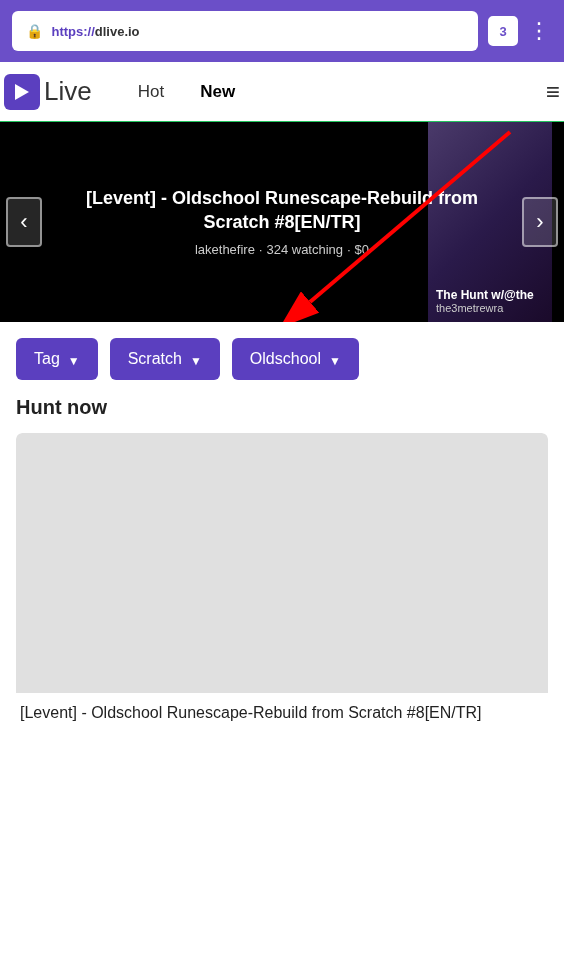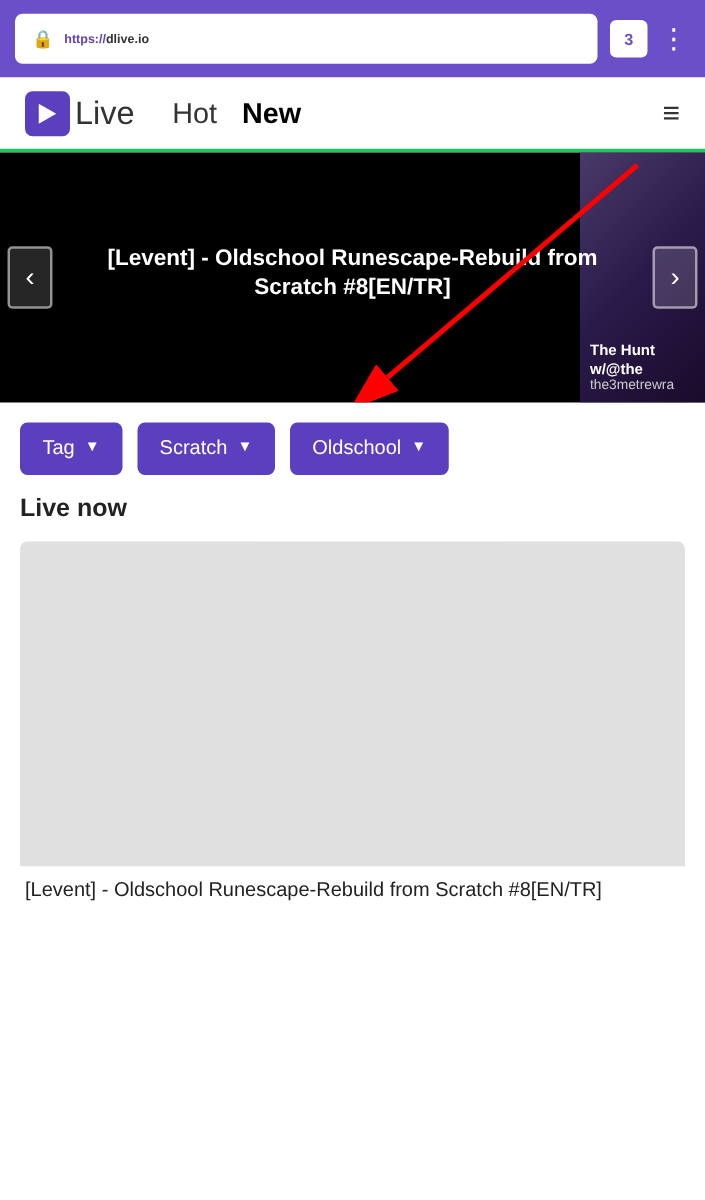--- a/index.html
+++ b/index.html
@@ -23,21 +23,21 @@
       display: flex;
       align-items: center;
       gap: 8px;
       height: 40px;
     }
     .lock-icon {
       color: #888;
       font-size: 14px;
     }
     .address-text {
-      font-size: 10px;
+      font-size: 13px;
       color: #333;
     }
     .address-text span {
       color: #5b3fbf;
       font-weight: bold;
     }
     .tab-badge {
       background: #fff;
       border: 2px solid #fff;
       color: #6b4fc8;
@@ -54,47 +54,48 @@
       color: #fff;
       font-size: 22px;
       letter-spacing: 2px;
       cursor: pointer;
     }
 
     
     .app-header {
       display: flex;
       align-items: center;
-      padding: 10px 20px;
+      padding: 10px 4px;
       background: #fff;
-      border-bottom: 3px solid #22c55e;
+      border-bottom: 1px solid #22c55e;
       height: 60px;
     }
     .logo {
       display: flex;
       align-items: center;
       gap: 4px;
       flex: 0 0 auto;
     }
     .logo-text {
       font-size: 26px;
       font-weight: 400;
       color: #333;
     }
     .nav-links {
       display: flex;
       gap: 20px;
       margin-left: 30px;
       flex: 1;
     }
     .nav-link {
-      font-size: 23px;
+      font-size: 17px;
       color: #333;
       cursor: pointer;
       text-decoration: none;
+      margin-left: 16px;
     }
     .nav-link.active {
       font-weight: bold;
       color: #000000;
     }
     .hamburger {
       font-size: 24px;
       color: #333;
       cursor: pointer;
     }
@@ -149,23 +150,23 @@
       font-size: 22px;
       cursor: pointer;
       z-index: 5;
     }
     .carousel-arrow.left { left: 6px; }
     .carousel-arrow.right { right: 6px; }
 
     
     .carousel-peek {
       position: absolute;
-      right: 0;
+      right: 12px;
       top: 0;
-      width: 100px;
+      width: 124px;
       height: 200px;
       overflow: hidden;
       z-index: 1;
       margin-left: 28px;
     }
     .carousel-peek-img {
       width: 100%;
       height: 100%;
       background: linear-gradient(135deg, #4a3a6a 0%, #2a1a4a 50%, #1a0a2a 100%);
       display: flex;
@@ -205,21 +206,21 @@
     }
     .filter-btn {
       background: #5b3fbf;
       color: #fff;
       border: none;
       border-radius: 6px;
       padding: 12px 18px;
       font-size: 16px;
       cursor: pointer;
       display: flex;
-      align-items: flex-start;
+      align-items: flex-end;
       gap: 8px;
     }
     .filter-btn .chevron {
       font-size: 12px;
     }
 
     
     .live-section {
       padding: 0 16px;
     }
@@ -284,20 +285,21 @@
 
 <div class="carousel">
   <div class="carousel-content">
 
     <div class="carousel-arrow left">
       <span>‹</span>
     </div>
 
     <div class="carousel-main">
       <div class="carousel-title">[Levent] - Oldschool Runescape-Rebuild from Scratch #8[EN/TR]</div>
+      <div class="carousel-meta">lakethefire · 324 watching · $0</div>
     </div>
 
     <div class="carousel-arrow right">
       <span>›</span>
     </div>
 
     <div class="carousel-peek">
       <div class="carousel-peek-img">
         <div class="peek-title">The Hunt w/@the</div>
         <div class="peek-sub">the3metrewra</div>
@@ -324,21 +326,21 @@
     <span>Scratch</span>
     <span class="chevron">▼</span>
   </button>
   <button class="filter-btn">
     <span>Oldschool</span>
     <span class="chevron">▼</span>
   </button>
 </div>
 
 <div class="live-section">
-  <div class="live-title">Live now</div>
+  <div class="live-title">Hunt now</div>
 
   <div class="stream-card">
     <div class="stream-thumbnail"></div>
     <div class="stream-info">
       <div class="stream-title">[Levent] - Oldschool Runescape-Rebuild from Scratch #8[EN/TR]</div>
     </div>
   </div>
 </div>
 
 </body></html>

